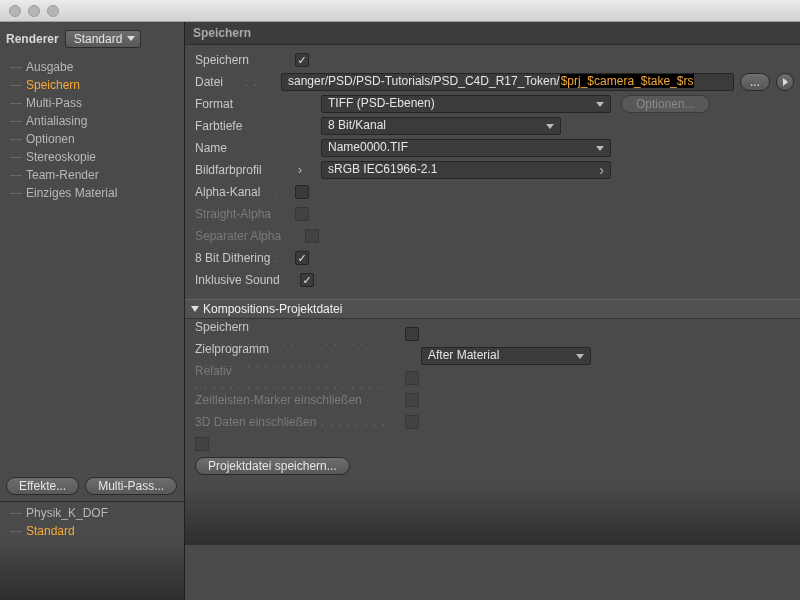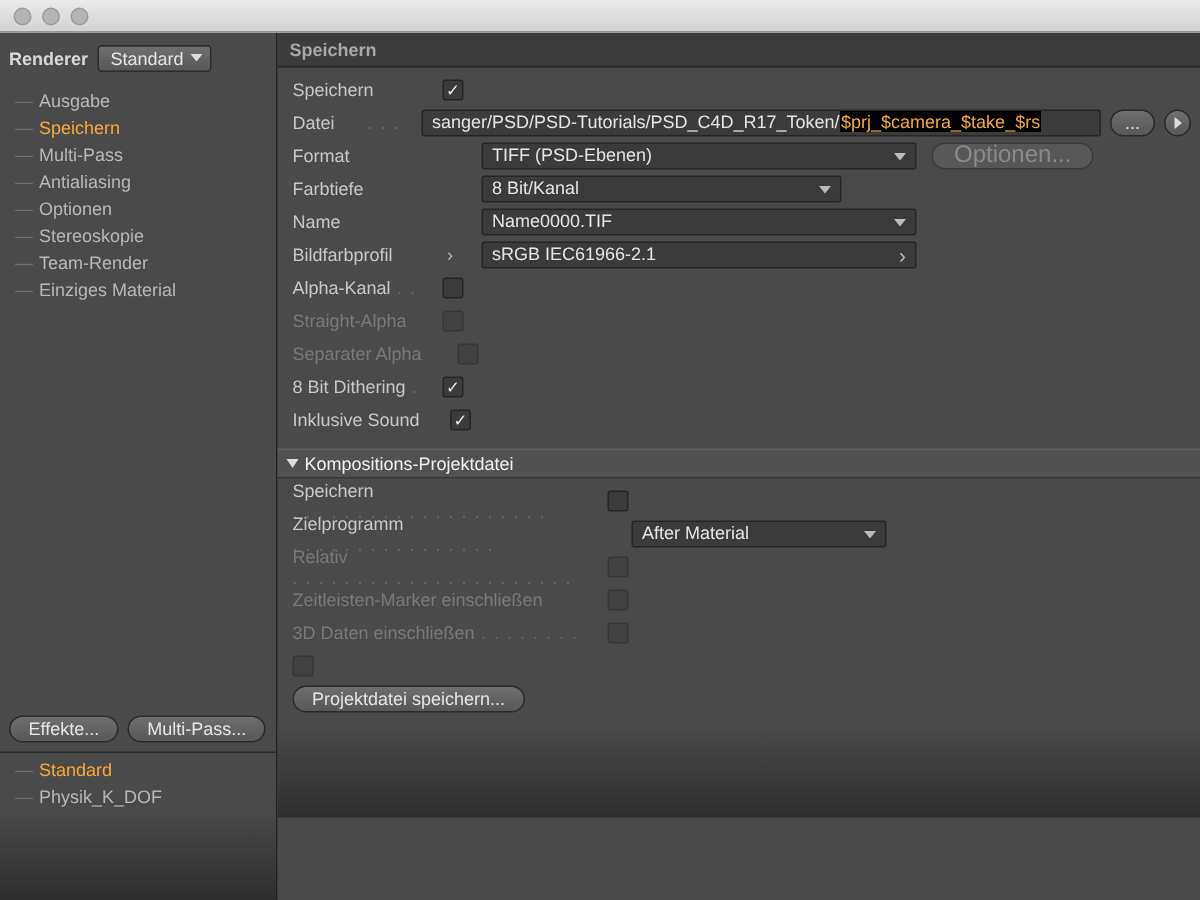--- a/index.html
+++ b/index.html
@@ -42,21 +42,21 @@
   .dots { color: #6a6a6a; letter-spacing: 1px; overflow: hidden; white-space: nowrap; }
   .chk { width: 14px; height: 14px; background: #3b3b3b; border: 1px solid #252525; border-radius: 2px; display: inline-flex; align-items: center; justify-content: center; color: #e8e8e8; font-size: 11px; }
   .field { background: #3b3b3b; border: 1px solid #252525; height: 18px; color: #e5e5e5; padding: 0 6px; display: flex; align-items: flex-start; border-radius: 2px; margin-left: 16px; }
   .field.drop { position: relative; padding-right: 18px; }
   .field.drop::after { content:""; position:absolute; right:6px; top:6px; border-left:4px solid transparent; border-right:4px solid transparent; border-top:5px solid #bbb; }
   .field.nav::after { content:"›"; position:absolute; right:6px; color:#bbb; font-size:14px; top:0; }
   .file-highlight { background: #000; color: #f7a938; padding: 0 1px; }
   .ellipses-btn { background: linear-gradient(#6e6e6e,#585858); border:1px solid #2a2a2a; border-radius:9px; height:18px; width:30px; color:#e5e5e5; display:inline-flex; align-items:center; justify-content:center; font-size:12px; margin-left:6px;}
   .circle-btn { background: linear-gradient(#6e6e6e,#585858); border:1px solid #2a2a2a; border-radius:50%; height:18px; width:18px; display:inline-flex; align-items:center; justify-content:center; margin-left:6px; }
   .circle-btn::before { content:""; border-top:4px solid transparent; border-bottom:4px solid transparent; border-left:5px solid #ddd; }
-  .opt-btn { background:#585858; border:1px solid #3a3a3a; color:#8a8a8a; border-radius:9px; height:18px; padding:0 14px; margin-left:10px; font-size:16px; display:inline-flex; align-items:center;}
+  .opt-btn { background:#585858; border:1px solid #3a3a3a; color:#8a8a8a; border-radius:9px; height:18px; padding:0 14px; margin-left:10px; font-size:12px; display:inline-flex; align-items:center;}
   .shadow-bottom { height: 60px; background: linear-gradient(#4a4a4a, #2e2e2e); }
 </style>
 </head>
 <body>
 
 <div class="titlebar">
   <div class="traffic">
     <div class="tl"></div>
     <div class="tl"></div>
     <div class="tl"></div>
@@ -107,22 +107,22 @@
           <span class="dash">—</span>
           <span class="label">Einziges Material</span>
         </div>
     </div>
 
     <div class="btnrow">
       <span class="btn">Effekte...</span>
       <span class="btn">Multi-Pass...</span>
     </div>
     <div class="preset-list">
+      <div class="preset-item"><span class="dash">—</span><span>Physik_K_DOF</span></div>
       <div class="preset-item sel"><span class="dash">—</span><span>Standard</span></div>
-      <div class="preset-item"><span class="dash">—</span><span>Physik_K_DOF</span></div>
     </div>
     <div class="shadow-bottom"></div>
   </div>
 
   <div class="main">
     <div class="panel-title">Speichern</div>
 
     <div class="form">
       <div class="row">
         <span class="lab"><span>Speichern</span></span>

